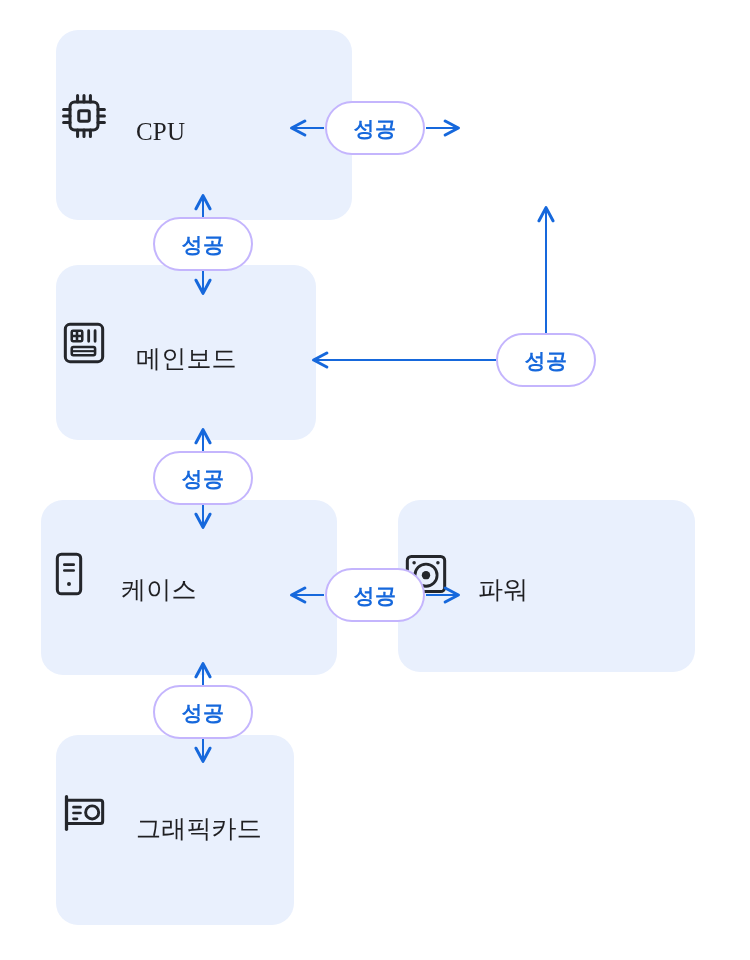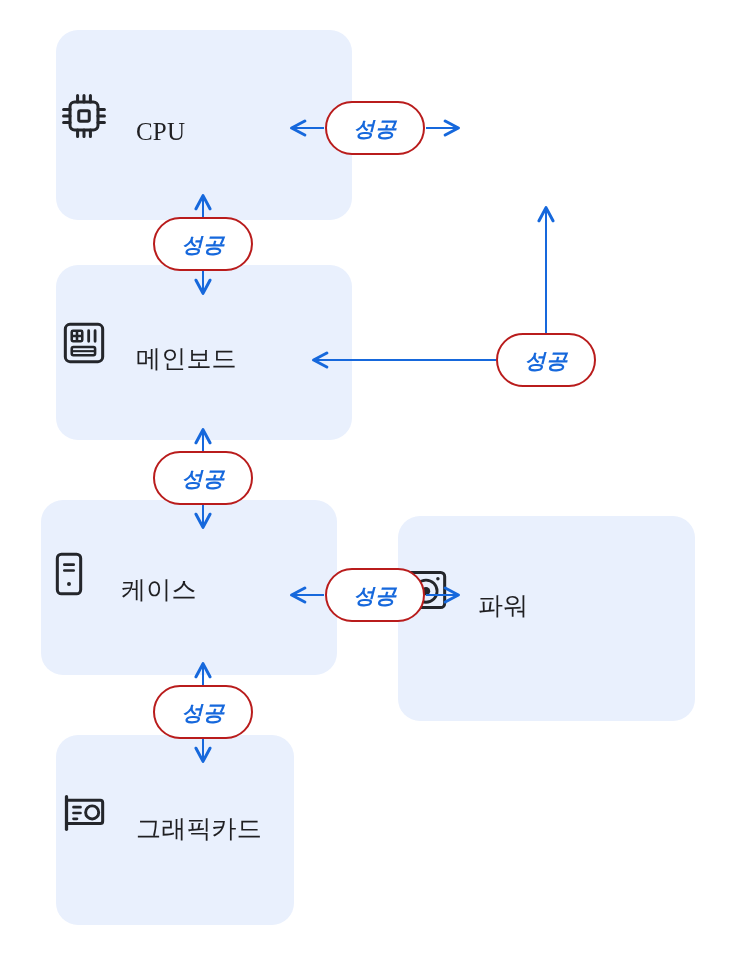--- a/index.html
+++ b/index.html
@@ -47,27 +47,26 @@
     color: #1f1f22;
     white-space: nowrap;
     letter-spacing: 0.2px;
   }
 
   
   .pill {
     position: absolute;
     box-sizing: border-box;
     background: #ffffff;
-    border: 2px solid #b91c1c;
+    border: 2px solid #c4b5fd;
     border-radius: 28px;
     display: flex;
     align-items: center;
     justify-content: center;
     z-index: 5;
-    font-style: italic;
   }
   .pill-label {
     font-family: "Liberation Sans", "DejaVu Sans", sans-serif;
     font-size: 21px;
     font-weight: bold;
     color: #1668dc;
     line-height: 1;
     white-space: nowrap;
     letter-spacing: 0.5px;
   }
@@ -98,21 +97,21 @@
           <path d="M18.5 36v5.5M24 36v5.5M29.5 36v5.5"></path>
           <path d="M12 18.5H6.5M12 24H6.5M12 29.5H6.5"></path>
           <path d="M36 18.5h5.5M36 24h5.5M36 29.5h5.5"></path>
         </g>
       </svg>
       <div class="card-label">CPU</div>
     </div>
   </div>
 
 
-  <div class="card" style="left:56px; top:265px; width:296px; height:175px;">
+  <div class="card" style="left:56px; top:265px; width:260px; height:175px;">
     <div class="card-inner" style="top:50px;">
       <svg class="card-icon" viewBox="0 0 48 48" fill="none">
         <rect x="8" y="8" width="32" height="32" rx="4" stroke="#24262b" stroke-width="2.6"></rect>
         <rect x="13.5" y="13.5" width="9" height="9" rx="1" stroke="#24262b" stroke-width="2.2"></rect>
         <path d="M13.5 18h9M18 13.5v9" stroke="#24262b" stroke-width="2.2"></path>
         <g stroke="#24262b" stroke-width="2.4" stroke-linecap="round">
           <path d="M28 13.5v9M33.5 13.5v9"></path>
         </g>
         <rect x="13.5" y="27.5" width="20" height="7" rx="1.4" stroke="#24262b" stroke-width="2.2"></rect>
         <path d="M13.5 31h20" stroke="#24262b" stroke-width="1.8"></path>
@@ -127,21 +126,21 @@
         <rect x="14" y="7" width="20" height="34" rx="3.5" stroke="#24262b" stroke-width="2.6"></rect>
         <g stroke="#24262b" stroke-width="2.3" stroke-linecap="round">
           <path d="M20 16h8M20 21h8"></path>
         </g>
         <circle cx="24" cy="32.5" r="1.7" fill="#24262b"></circle>
       </svg>
       <div class="card-label">케이스</div>
     </div>
   </div>
 
-  <div class="card" style="left:398px; top:500px; width:297px; height:205px;margin-top:16px;">
+  <div class="card" style="left:398px; top:500px; width:297px; height:172px;">
     <div class="card-inner" style="left:0; width:297px; top:46px;">
       <svg class="card-icon" viewBox="0 0 48 48" fill="none">
         <rect x="8" y="9" width="32" height="30" rx="3.5" stroke="#24262b" stroke-width="2.6"></rect>
         <circle cx="24" cy="25" r="9.5" stroke="#24262b" stroke-width="2.4"></circle>
         <circle cx="24" cy="25" r="3.6" fill="#24262b"></circle>
         <circle cx="13.8" cy="14.4" r="1.5" fill="#24262b"></circle>
         <circle cx="34.2" cy="14.4" r="1.5" fill="#24262b"></circle>
       </svg>
       <div class="card-label">파워</div>
     </div>

